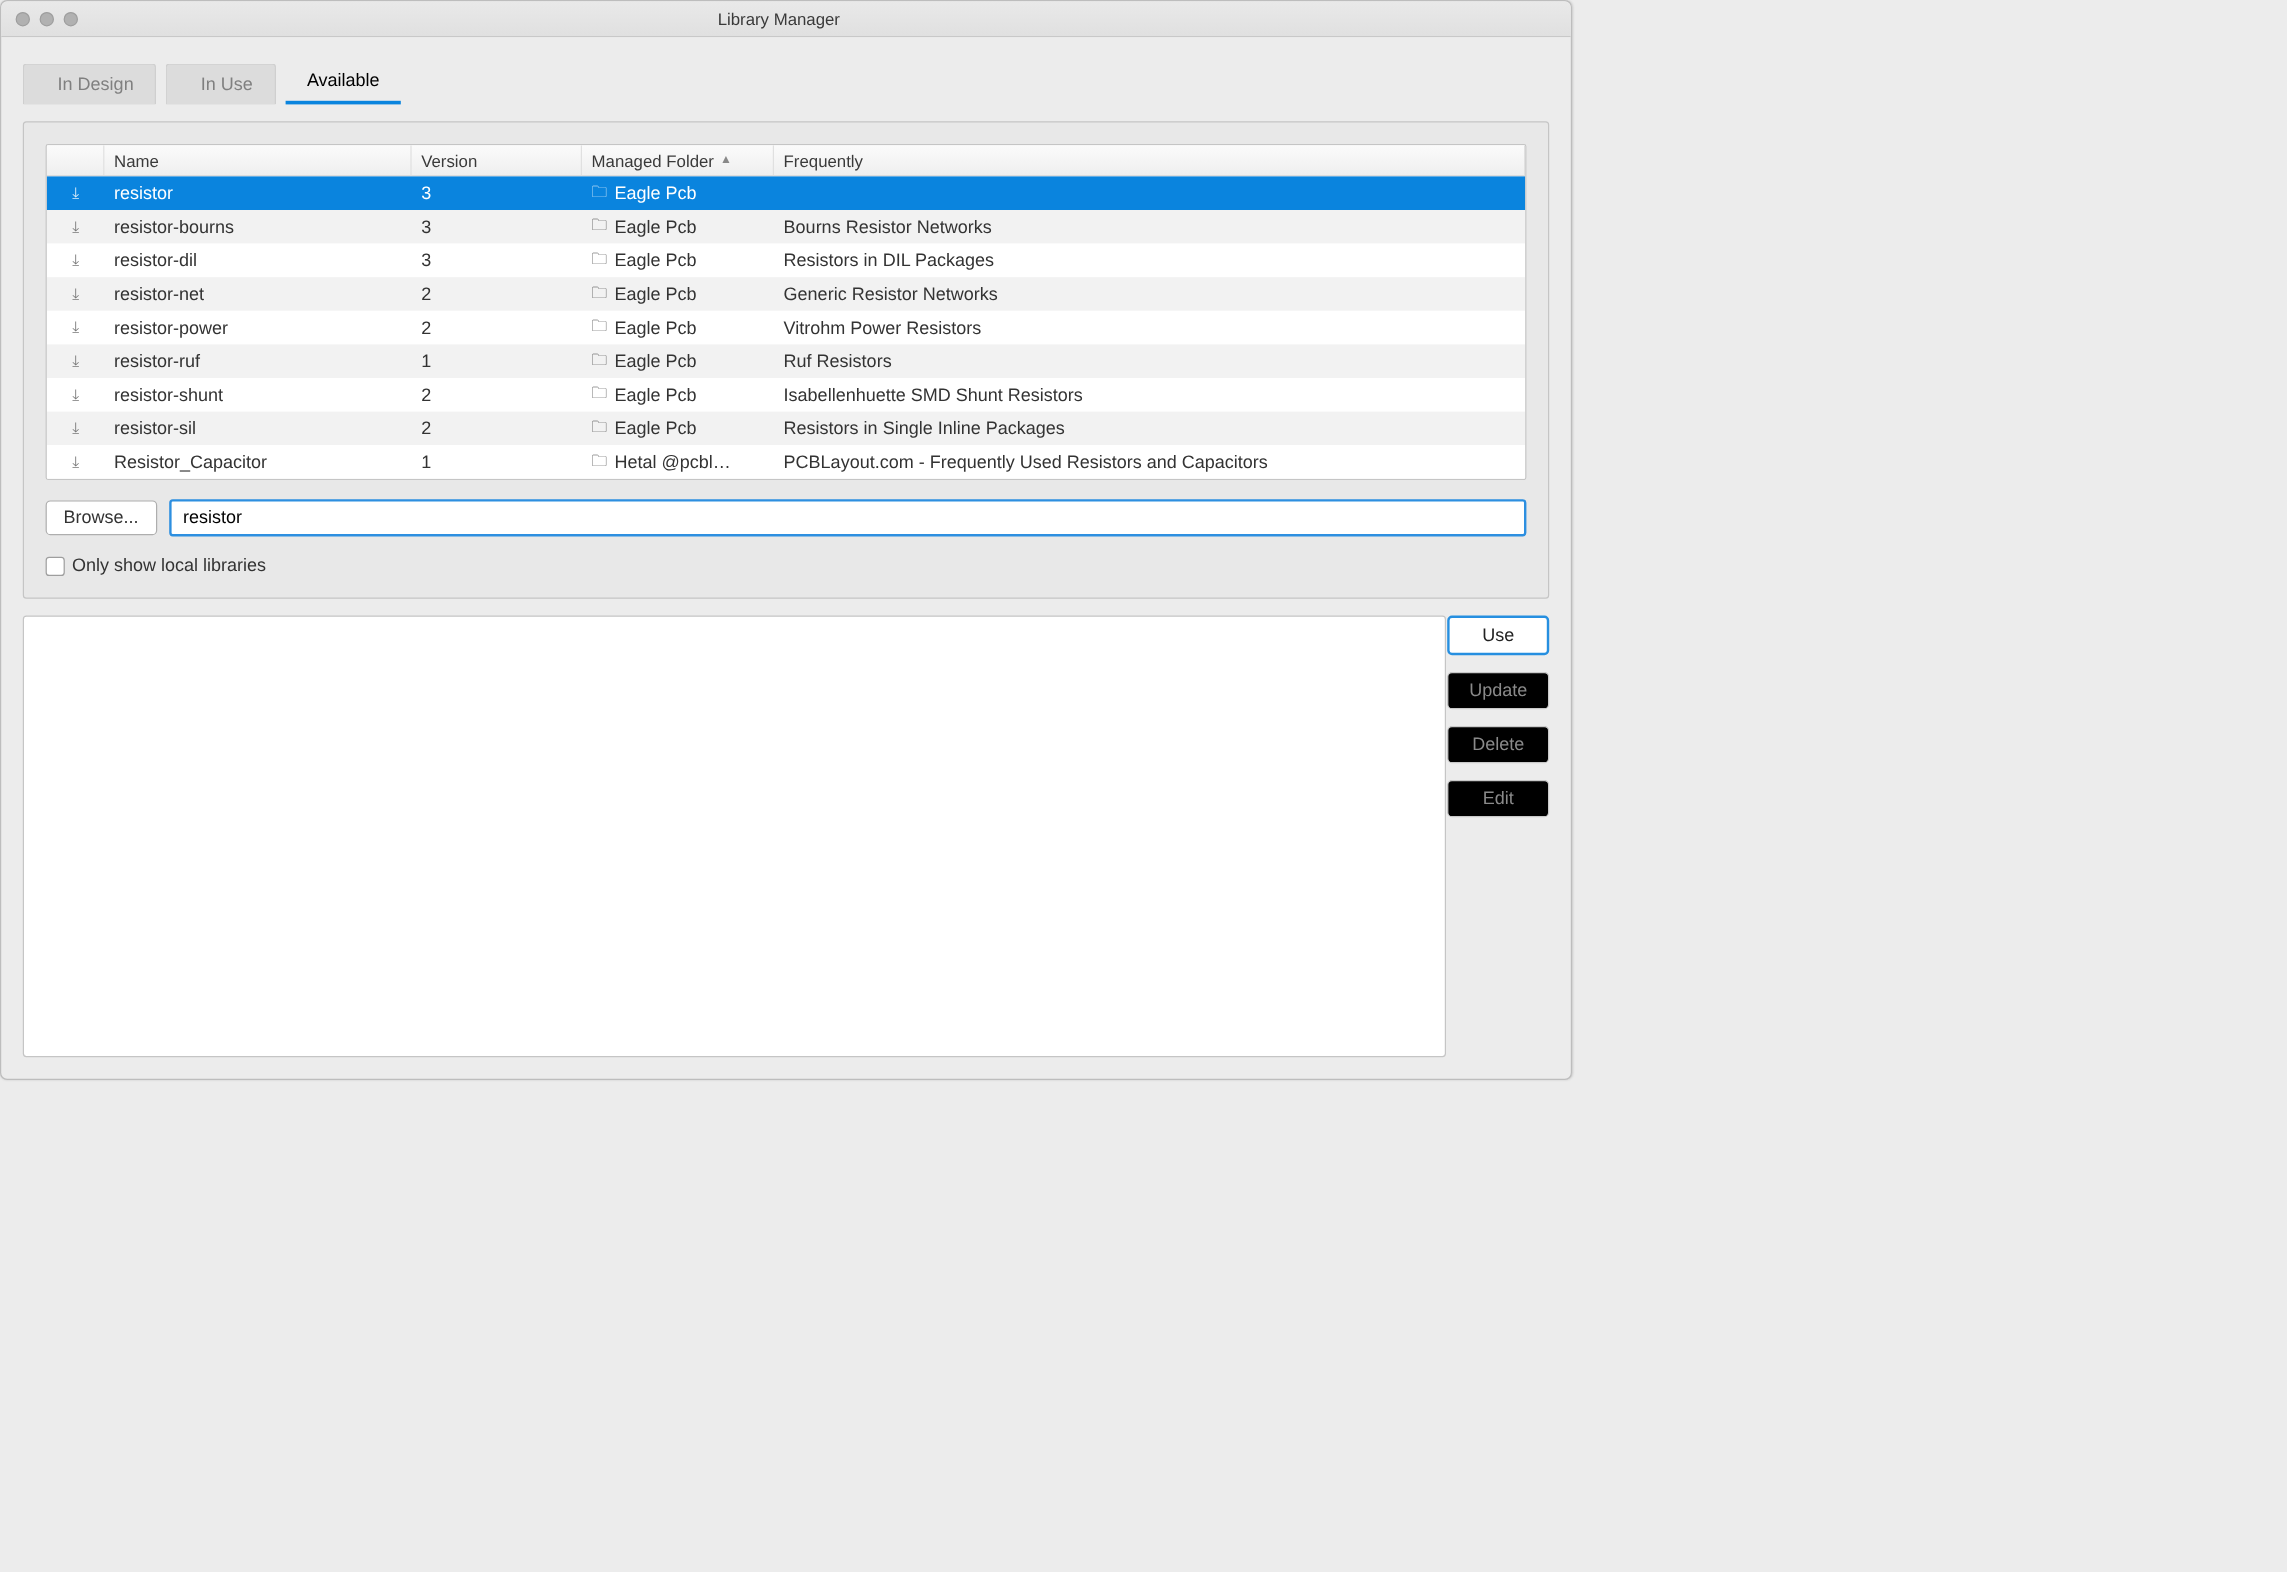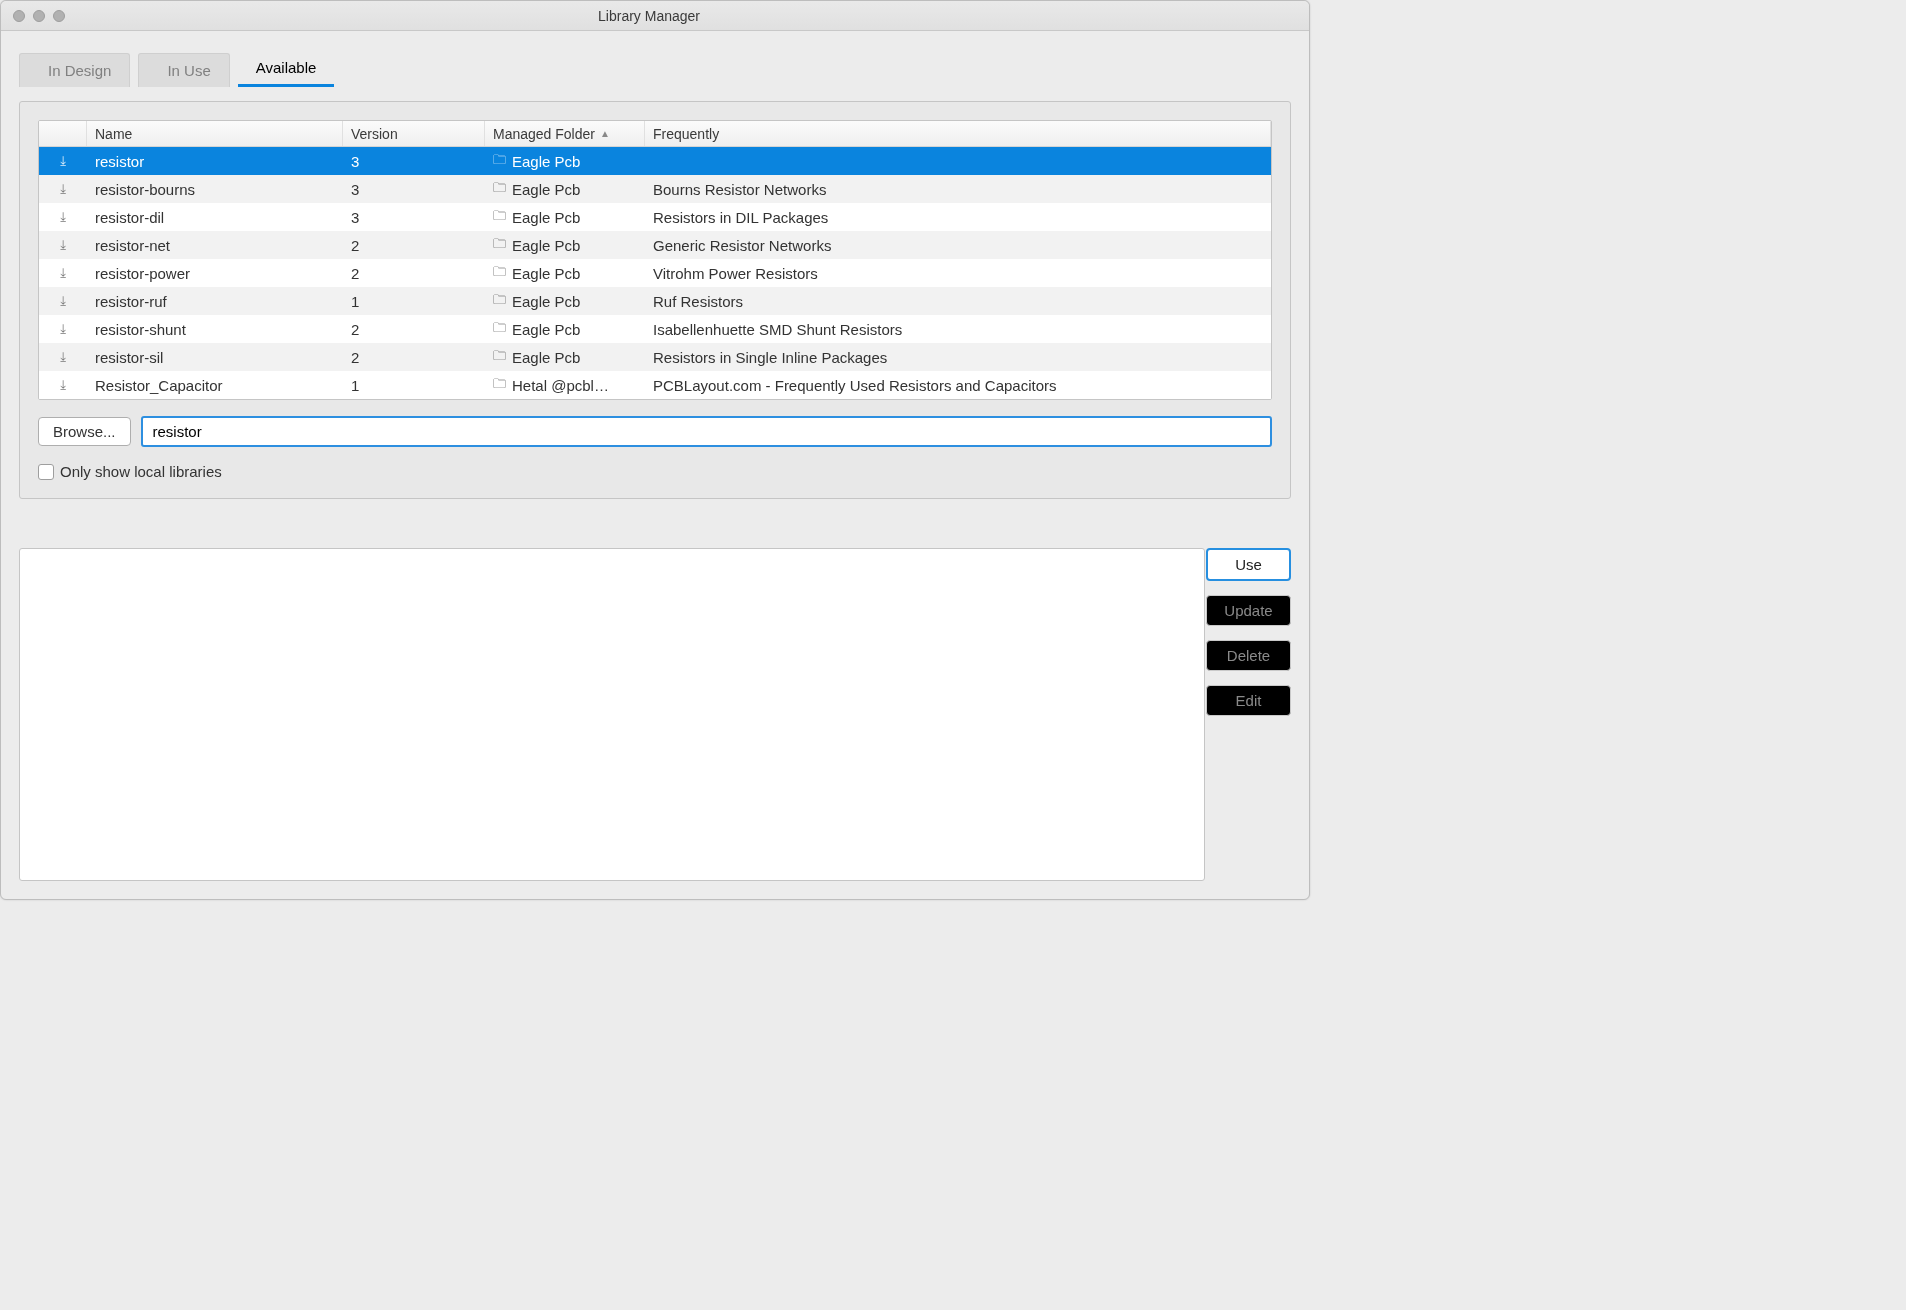--- a/index.html
+++ b/index.html
@@ -191,21 +191,20 @@
 .fake-checkbox {
   width: 16px; height: 16px;
   border: 1.2px solid #9e9e9e;
   border-radius: 3px;
   background: #fff;
 }
 .bottom-row {
   display: flex;
   gap: 1px;
   flex: 1;
-  margin-top: 35px;
 }
 .detail-panel {
   flex: 1;
   background: #fff;
   border: 1px solid #c5c5c5;
   border-radius: 3px;
   min-height: 200px;
 }
 .side-buttons {
   width: 85px;

